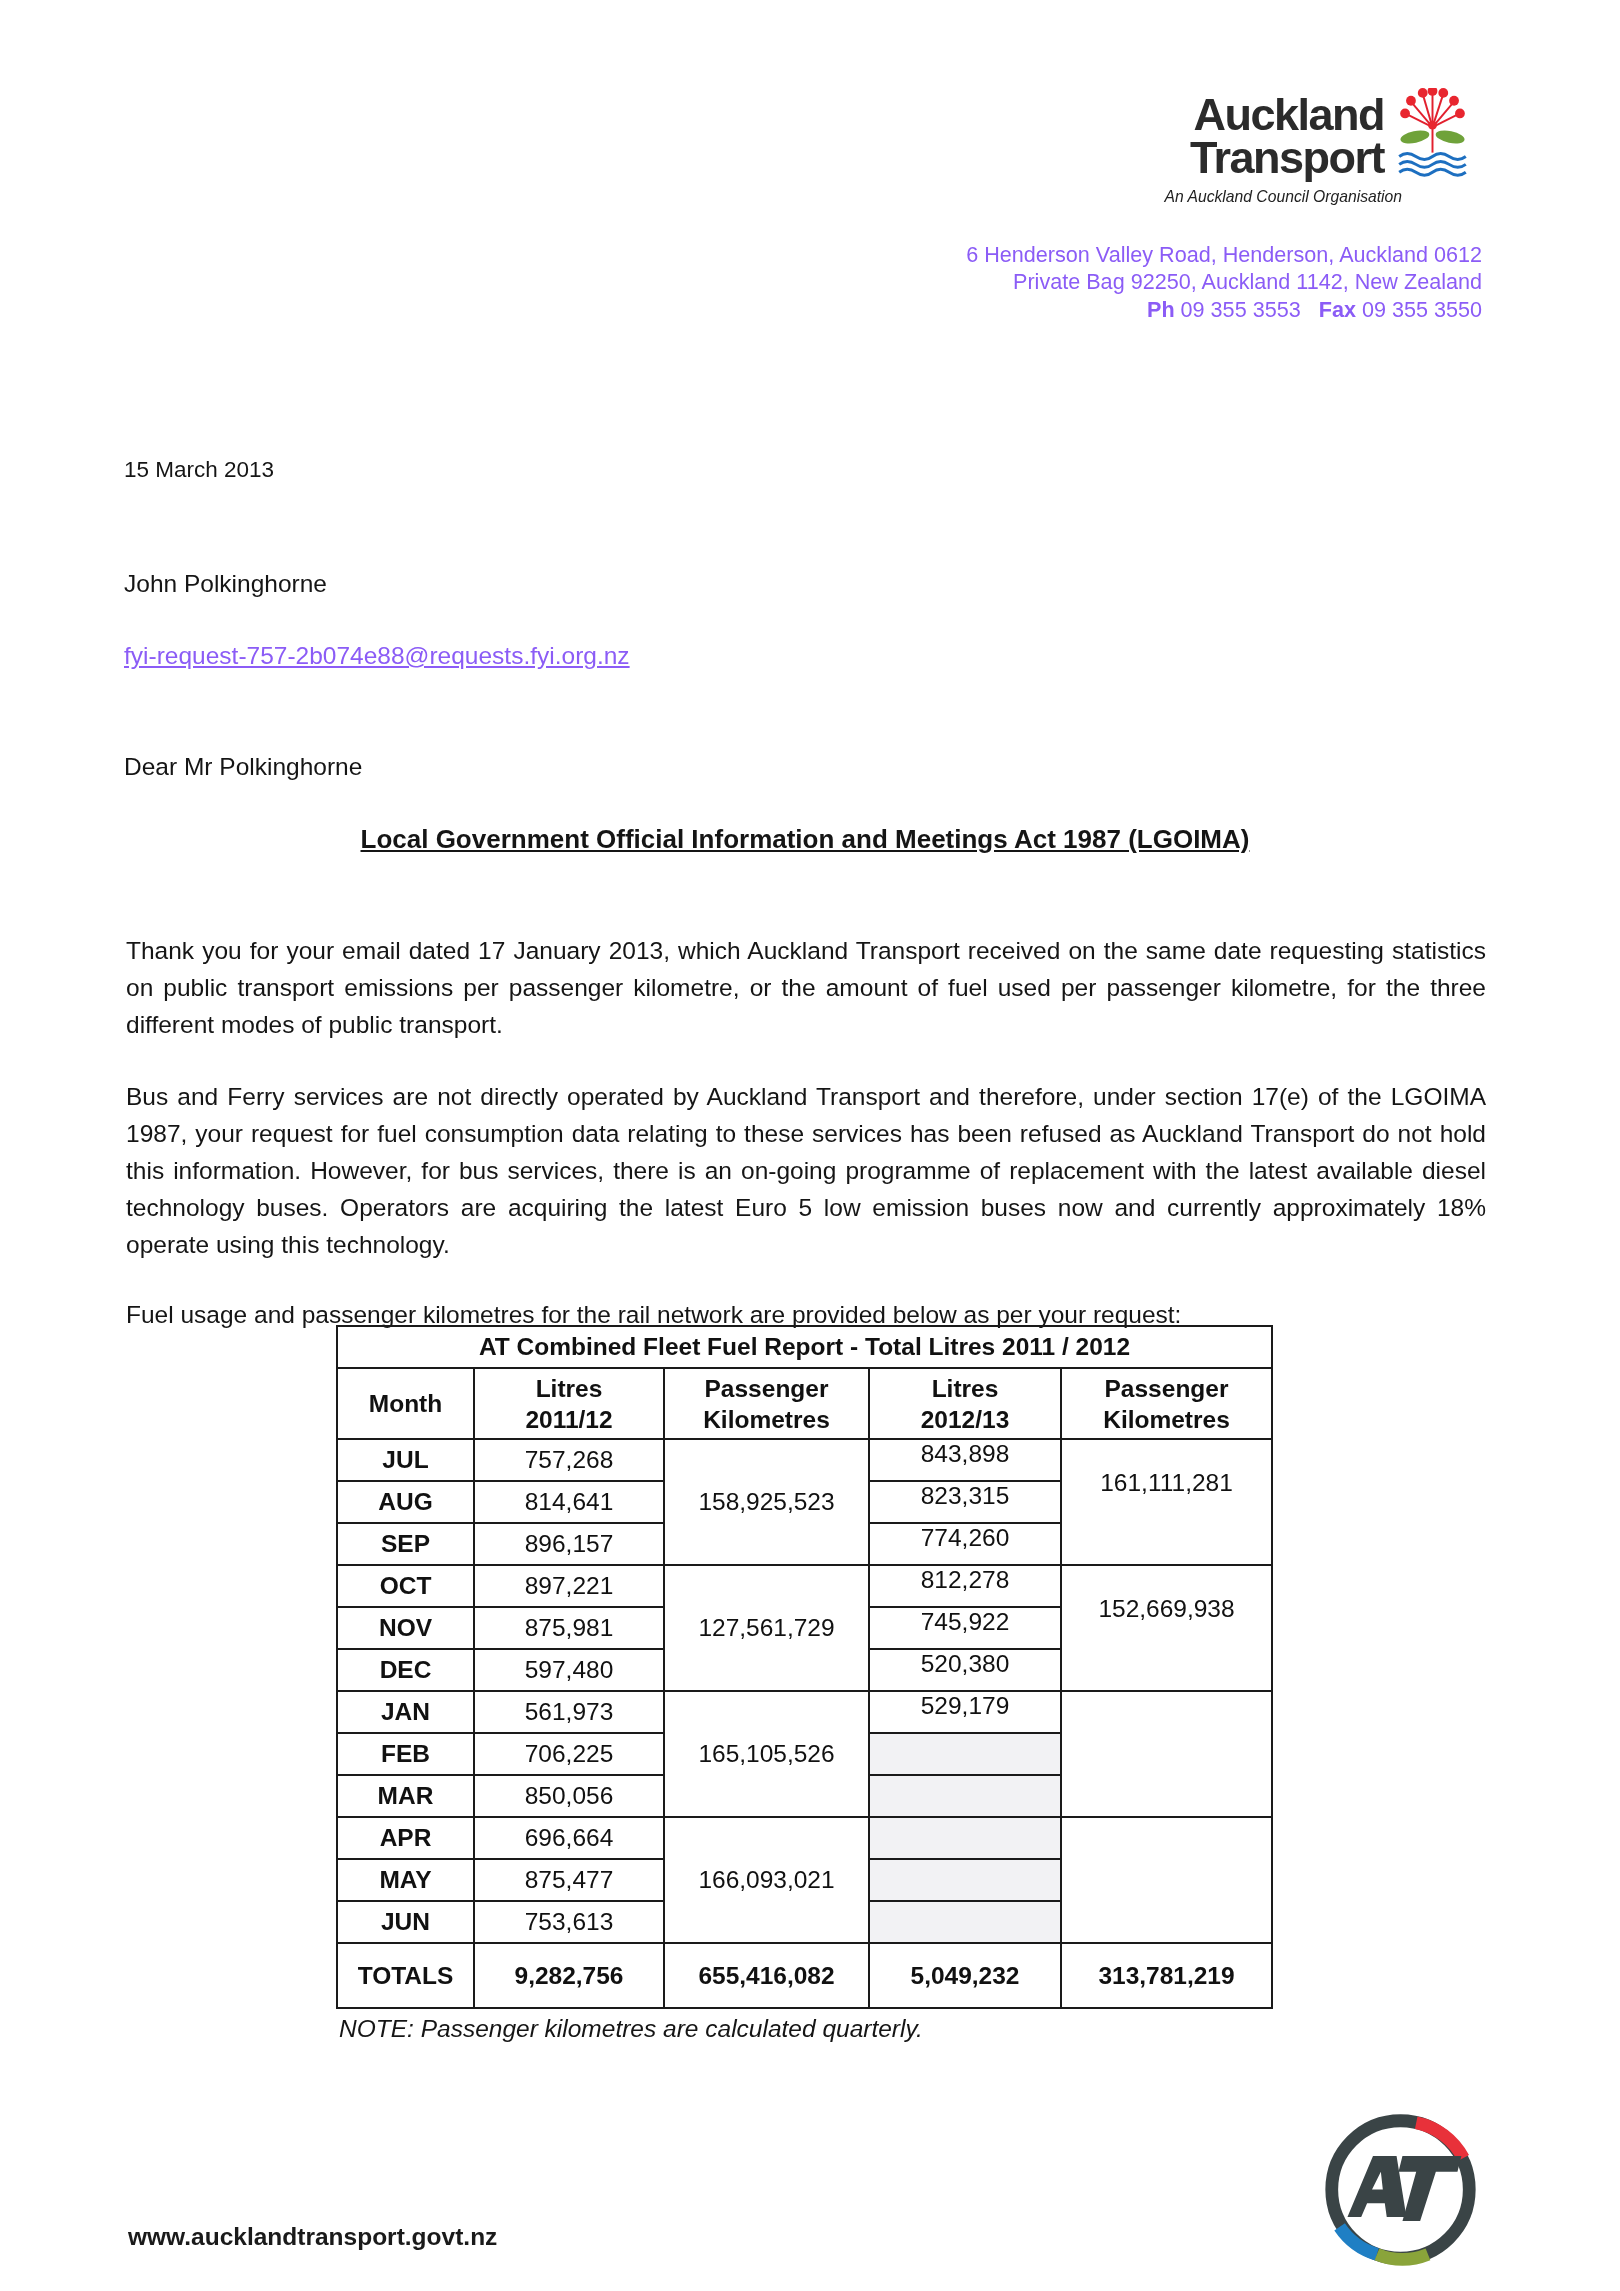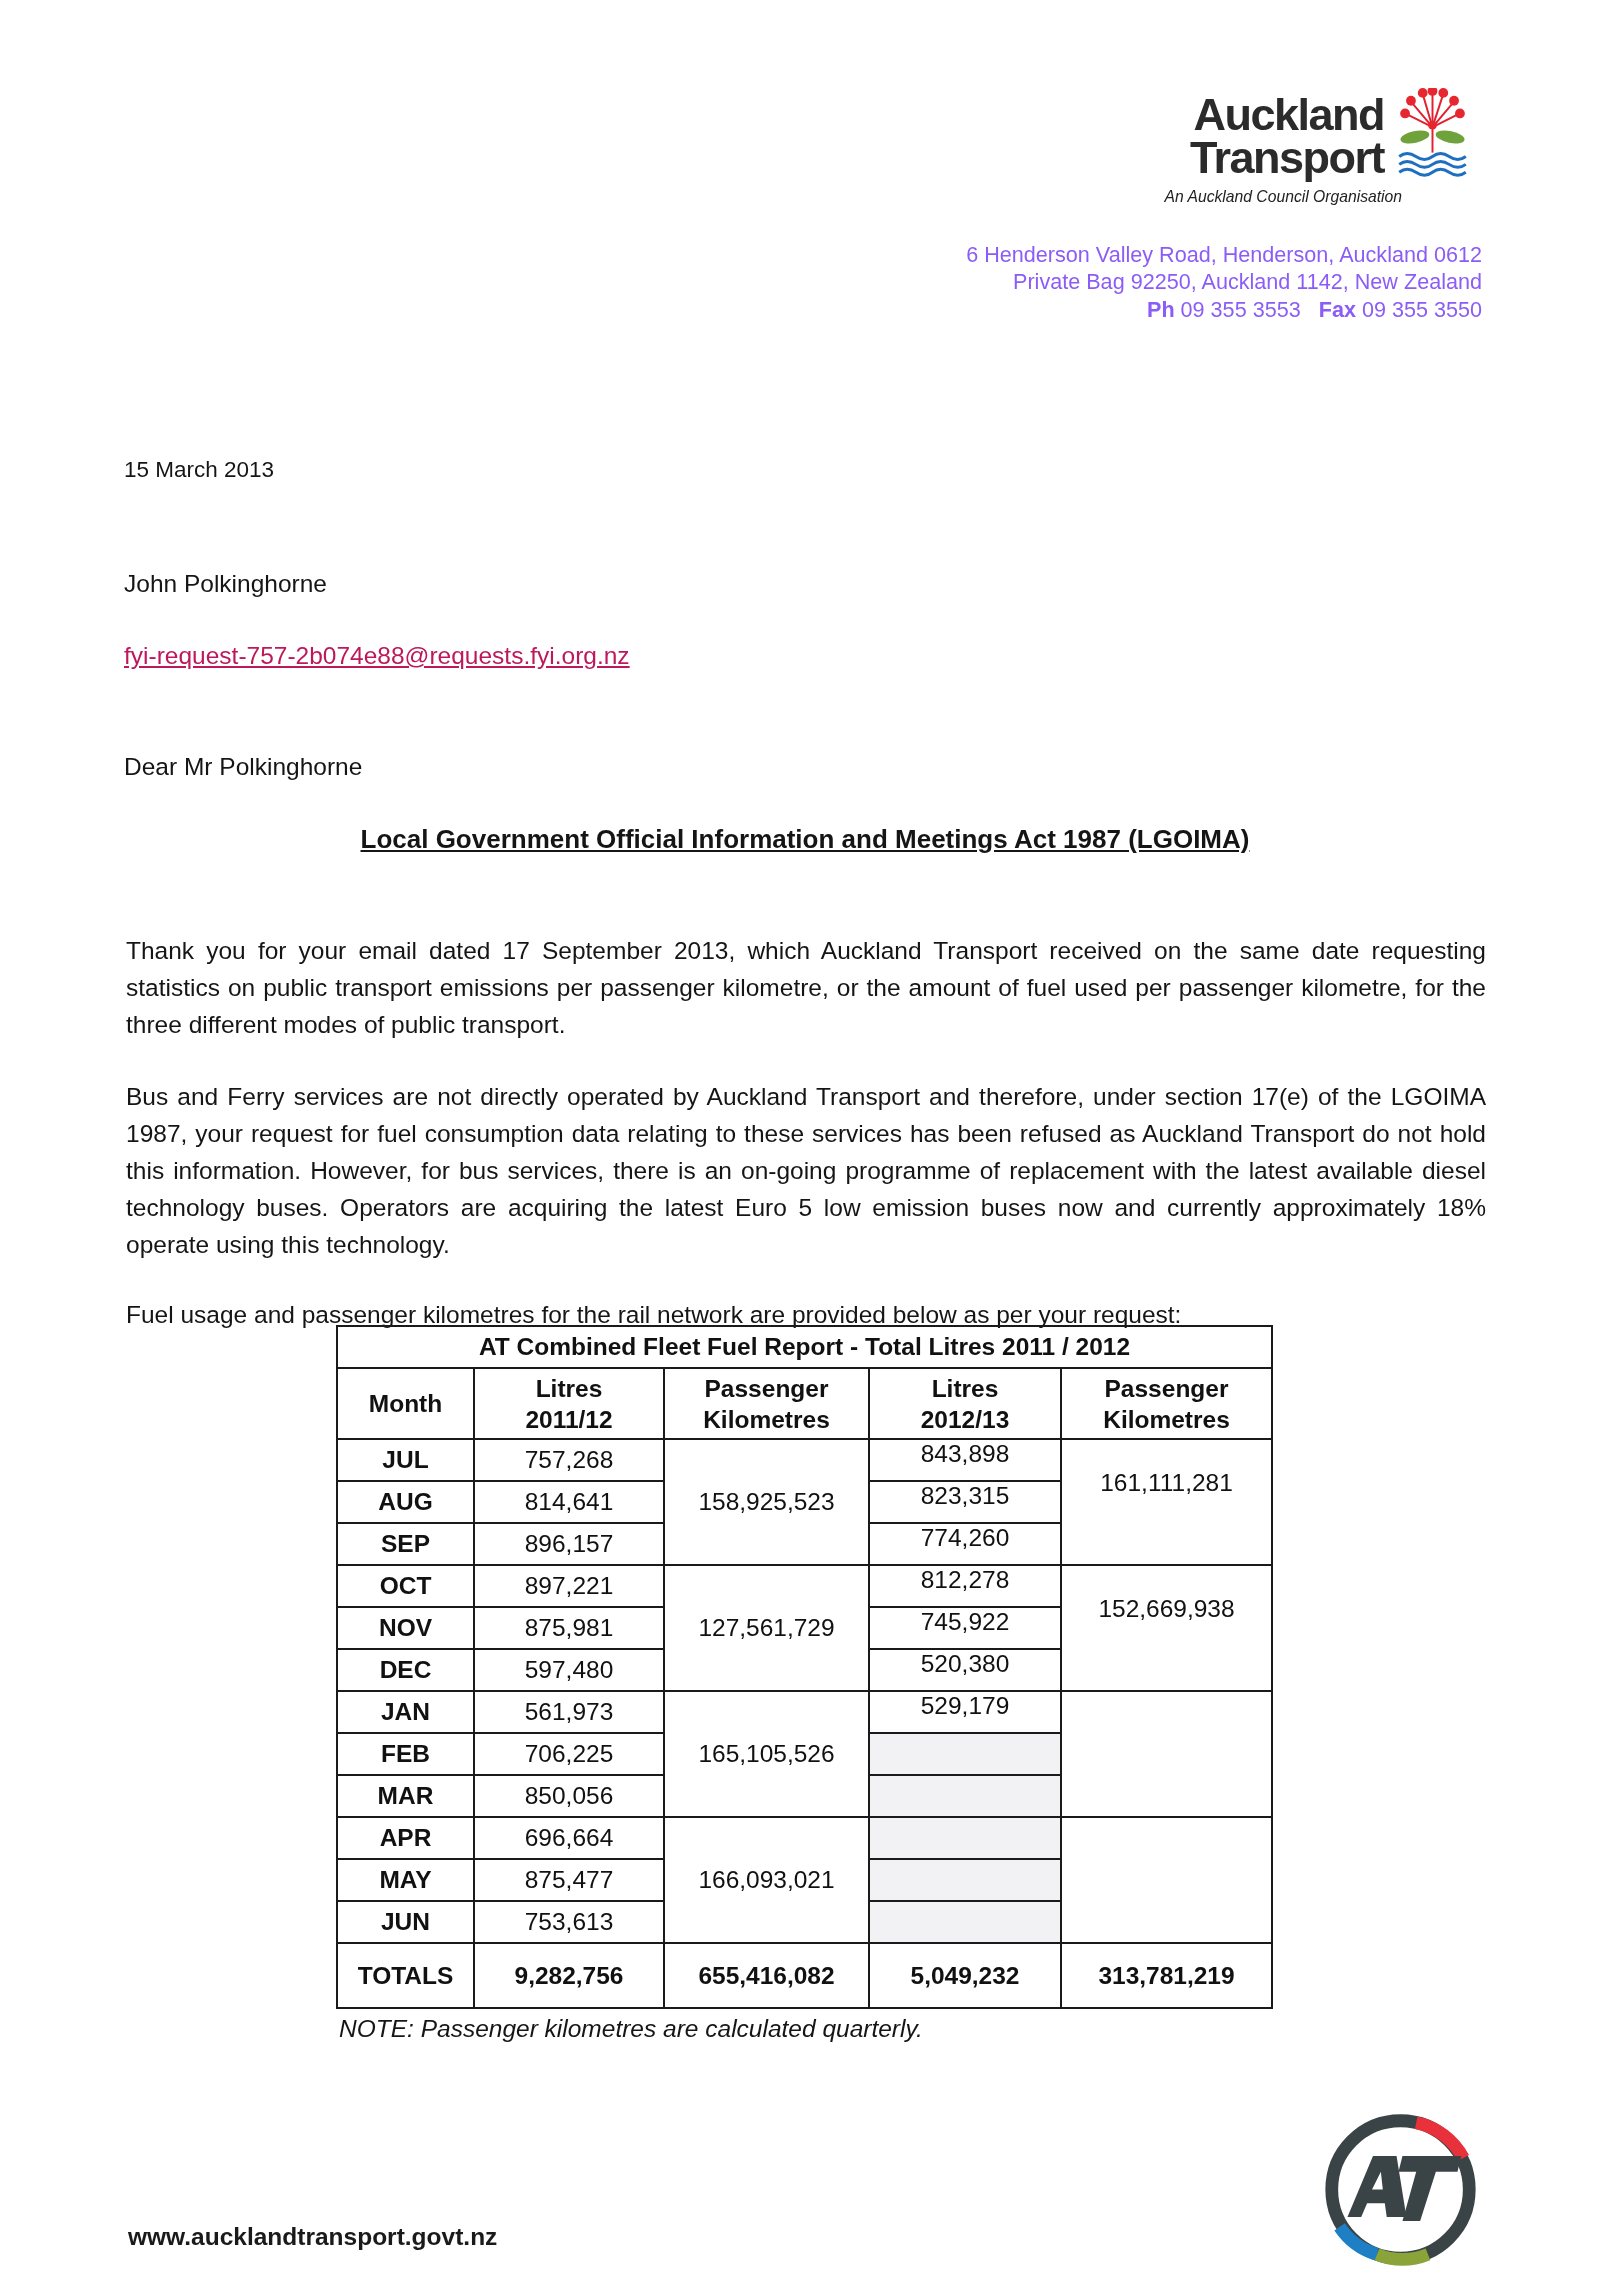--- a/index.html
+++ b/index.html
@@ -16,21 +16,21 @@
   .brand-word.l2 { top: 49px; }
   .brand-tag { position: absolute; right: 88px; top: 102px; font-size: 15.7px; font-style: italic; color: #222; white-space: nowrap; }
   .brand-icon { position: absolute; right: 21.6px; top: 2px; width: 71px; height: 94px; }
 
   
   .address { position: absolute; right: 138px; top: 241px; text-align: right; font-size: 21.6px; line-height: 27.4px; color: #8b5cf6; }
   .address b { font-weight: bold; }
 
   .date { left: 124px; top: 457px; font-size: 22.5px; }
   .recipient { left: 124px; top: 570px; font-size: 24.5px; }
-  .email { left: 124px; top: 642px; font-size: 24.5px; color: #be185d; text-decoration: underline; }
+  .email { left: 124px; top: 642px; font-size: 24.5px; color: #8b5cf6; text-decoration: underline; }
   .salutation { left: 124px; top: 753px; font-size: 24.5px; }
 
   .subject { position: absolute; left: 124px; width: 1362px; top: 823px; text-align: center; font-weight: bold; font-size: 26px; line-height: 33px; }
   .subject .act { text-decoration: underline; }
 
   .para { position: absolute; left: 126px; width: 1360px; font-size: 24.5px; line-height: 37px; text-align: justify; }
   .p1 { top: 932px; }
   .p2 { top: 1078px; }
   .p3 { top: 1296px; text-align: left; }
 
@@ -106,21 +106,21 @@
 
 <div class="abs date">15 March 2013</div>
 <div class="abs recipient">John Polkinghorne</div>
 <div class="abs email">fyi-request-757-2b074e88@requests.fyi.org.nz</div>
 <div class="abs salutation">Dear Mr Polkinghorne</div>
 
 <div class="subject">
   <div class="act">Local Government Official Information and Meetings Act 1987 (LGOIMA)</div>
 </div>
 
-<div class="para p1">Thank you for your email dated 17 September 2013, which Auckland Transport received on the same date requesting statistics on public transport emissions per passenger kilometre, or the amount of fuel used per passenger kilometre, for the three different modes of public transport.</div>
+<div class="para p1">Thank you for your email dated 17 January 2013, which Auckland Transport received on the same date requesting statistics on public transport emissions per passenger kilometre, or the amount of fuel used per passenger kilometre, for the three different modes of public transport.</div>
 <div class="para p2">Bus and Ferry services are not directly operated by Auckland Transport and therefore, under section 17(e) of the LGOIMA 1987, your request for fuel consumption data relating to these services has been refused as Auckland Transport do not hold this information.  However, for bus services, there is an on-going programme of replacement with the latest available diesel technology buses.  Operators are acquiring the latest Euro 5 low emission buses now and currently approximately 18% operate using this technology.</div>
 <div class="para p3">Fuel usage and passenger kilometres for the rail network are provided below as per your request:</div>
 
 <table class="fuel">
   <colgroup>
     <col style="width:137px">
       <col style="width:190px">
       <col style="width:205px">
       <col style="width:192px">
       <col style="width:211px">

